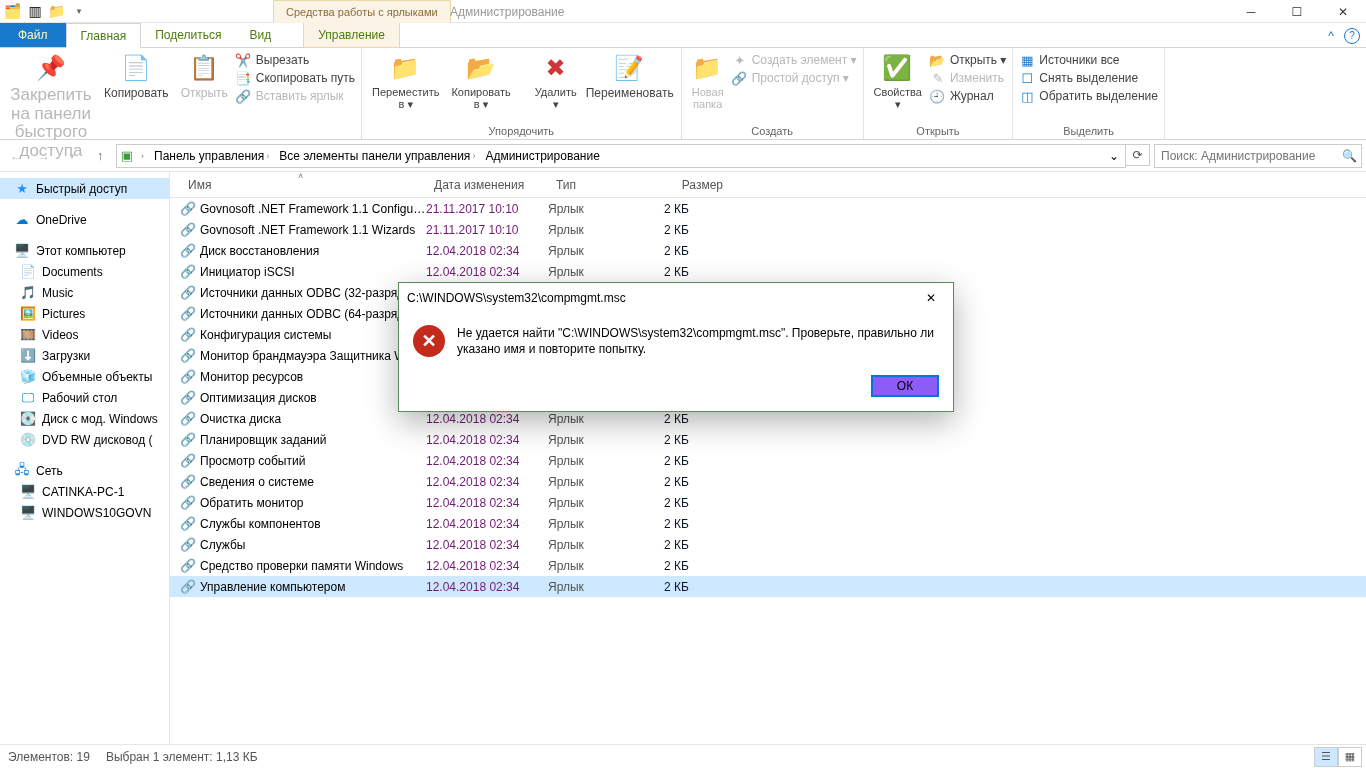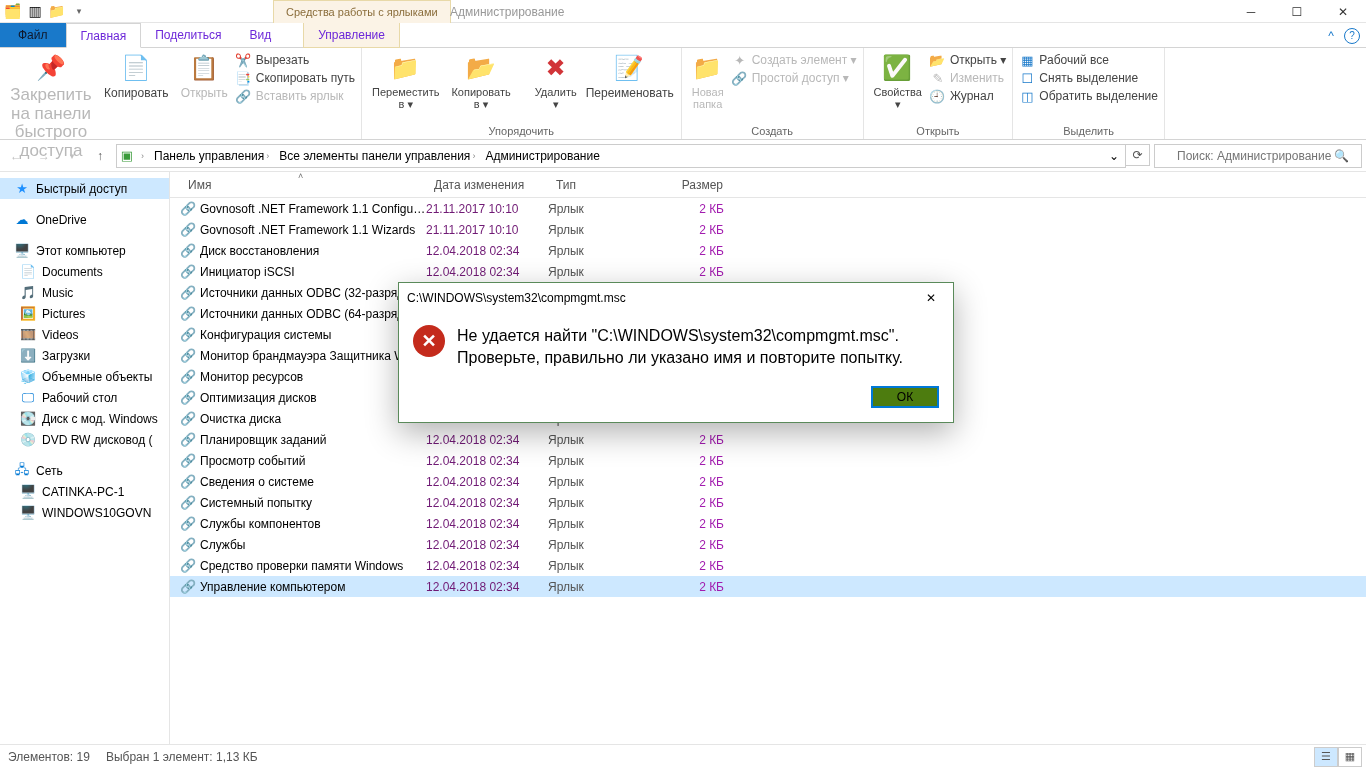--- a/index.html
+++ b/index.html
@@ -7,22 +7,22 @@
 
 .titlebar{height:23px;background:#fff;display:flex;align-items:center;border-bottom:1px solid #e5e5e5;position:relative}
 .qat{display:flex;align-items:center;gap:4px;padding-left:4px}
 .qat .ic{width:18px;height:18px;display:flex;align-items:center;justify-content:center;font-size:14px}
 .title-ctx{position:absolute;left:273px;top:0;height:23px;padding:0 12px;background:#fbf3e6;border:1px solid #e8d9a8;border-bottom:none;color:#8a6d3b;font-size:11px;display:flex;align-items:center}
 .title-app{position:absolute;left:450px;top:0;height:23px;color:#999;font-size:12px;display:flex;align-items:center}
 .win-btns{position:absolute;right:0;top:0;display:flex}
 .win-btns div{width:46px;height:23px;display:flex;align-items:center;justify-content:center;color:#333}
 
 .tabs{height:25px;display:flex;align-items:stretch;border-bottom:1px solid #d4d4d4;position:relative}
-.tab{padding:0 14px;display:flex;align-items:center;color:#6d28d9;cursor:default}
-.tab.file{background:#1979ca;color:#0f172a;padding:0 18px}
+.tab{padding:0 14px;display:flex;align-items:center;color:#4d7c0f;cursor:default}
+.tab.file{background:#1979ca;color:#fef9c3;padding:0 18px}
 .tab.active{background:#fff;border:1px solid #d4d4d4;border-bottom:1px solid #fff;margin-bottom:-1px}
 .tab.ctx{background:#fbf3e6;border:1px solid #e8d9a8;border-top:none;margin-bottom:-1px}
 .tabs-right{position:absolute;right:6px;top:0;height:25px;display:flex;align-items:center;gap:10px;color:#1979ca}
 
 .ribbon{height:92px;background:#fff;border-bottom:1px solid #d4d4d4;display:flex}
 .grp{border-right:1px solid #e5e5e5;display:flex;flex-direction:column;justify-content:space-between;padding:2px 6px 0 6px}
 .grp-body{display:flex;align-items:flex-start;gap:4px;flex:1}
 .grp-label{text-align:center;color:#666;font-size:11px;padding-bottom:2px}
 .bigbtn{display:flex;flex-direction:column;align-items:center;justify-content:flex-start;gap:2px;padding:2px 4px;text-align:center;color:#444;max-width:90px}
 .bigbtn.dis{color:#b8b8b8}
@@ -32,21 +32,21 @@
 .smallbtn.dis{color:#b8b8b8}
 .sic{width:16px;height:16px;display:flex;align-items:center;justify-content:center;font-size:13px}
 
 .addr-row{height:32px;display:flex;align-items:center;gap:4px;padding:0 4px;border-bottom:1px solid #e5e5e5}
 .navbtn{width:24px;height:24px;display:flex;align-items:center;justify-content:center;color:#bfbfbf;border-radius:2px}
 .navbtn.en{color:#555}
 .addr{flex:1;height:24px;border:1px solid #ccc;display:flex;align-items:center;padding:0 2px;gap:2px}
 .crumb{padding:0 4px;display:flex;align-items:center;gap:2px;color:#000}
 .crumb .ar{color:#888;font-size:9px}
 .addr-refresh{width:24px;height:22px;border:1px solid #ccc;border-left:none;display:flex;align-items:center;justify-content:center;color:#555}
-.search{width:208px;height:24px;border:1px solid #ccc;display:flex;align-items:center;padding:0 20px;color:#888;position:relative}
+.search{width:208px;height:24px;border:1px solid #ccc;display:flex;align-items:center;padding:0 4px;color:#888;position:relative}
 .search input{border:none;outline:none;flex:1;font:inherit;color:#888;background:transparent}
 .search .sicn{color:#555}
 
 .body{display:flex;height:578px}
 .nav{width:170px;border-right:1px solid #e5e5e5;background:#fff;overflow:hidden;padding-top:6px}
 .nav-item{display:flex;align-items:center;gap:6px;padding:2px 6px 2px 20px;color:#000;height:21px}
 .nav-item.top{font-weight:normal;padding-left:14px}
 .nav-item.sel{background:#cde8ff}
 .nav-ic{width:16px;height:16px;display:flex;align-items:center;justify-content:center;font-size:13px}
 .nav-sep{height:10px}
@@ -58,36 +58,36 @@
 .c-type{width:116px}
 .c-size{width:72px;justify-content:flex-end;padding-right:12px}
 .sort-ind{position:absolute;left:128px;top:-1px;color:#777;font-size:9px}
 .rows{flex:1;overflow:auto}
 .row{height:21px;display:flex;align-items:center}
 .row.sel{background:#cde8ff}
 .row .ic{width:16px;height:16px;margin:0 4px 0 10px;display:flex;align-items:center;justify-content:center;font-size:13px}
 .row .nm{width:226px;white-space:nowrap;overflow:hidden;text-overflow:ellipsis}
 .row .dt{width:122px;color:#701a75}
 .row .tp{width:116px;color:#555}
-.row .sz{width:72px;text-align:right;padding-right:12px;color:#a21caf}
+.row .sz{width:72px;padding-right:12px;color:#0f172a}
 
 .status{position:absolute;bottom:0;left:0;right:0;height:24px;border-top:1px solid #e5e5e5;display:flex;align-items:center;padding:0 8px;color:#555;font-size:12px;background:#fff}
 .status .sseg{margin-right:16px}
 .status .viewbtns{position:absolute;right:4px;display:flex;gap:0}
 .status .vb{width:24px;height:20px;border:1px solid #ccc;display:flex;align-items:center;justify-content:center;font-size:11px}
 .status .vb.act{background:#cde8ff}
 
 .dialog-shadow{position:absolute;left:398px;top:282px;width:556px;box-shadow:0 10px 30px rgba(0,0,0,.3);border:1px solid #5a8a5a;background:#fff;z-index:100}
 .dlg-title{height:30px;display:flex;align-items:center;justify-content:space-between;padding:0 8px;background:#fff;font-size:12px}
 .dlg-close{width:28px;height:22px;display:flex;align-items:center;justify-content:center}
 .dlg-body{display:flex;padding:12px 14px 18px 14px;gap:12px}
 .dlg-icon{width:32px;height:32px;border-radius:50%;background:#c42b1c;color:#fff;display:flex;align-items:center;justify-content:center;font-size:18px;font-weight:bold;flex-shrink:0}
-.dlg-text{font-size:16px;line-height:1.35;color:#000}
+.dlg-text{font-size:12px;line-height:1.35;color:#000}
 .dlg-btns{display:flex;justify-content:flex-end;padding:0 14px 14px 0}
-.dlg-ok{width:68px;height:22px;border:2px solid #0078d7;background:#4d7c0f;display:flex;align-items:center;justify-content:center;font-size:12px}
+.dlg-ok{width:68px;height:22px;border:2px solid #0078d7;background:#8b5cf6;display:flex;align-items:center;justify-content:center;font-size:12px}
 </style>
 </head>
 <body>
 
 <div class="titlebar">
   <div class="qat">
     <span class="ic">🗂️</span>
     <span class="ic">▥</span>
     <span class="ic" style="color:#bbb">📁</span>
     <span class="ic" style="font-size:9px;color:#666">▾</span>
@@ -213,21 +213,21 @@
           </div>
       </div>
     </div>
     <div class="grp-label">Открыть</div>
   </div>
   <div class="grp">
     <div class="grp-body">
       <div class="smallcol">
         <div class="smallbtn">
             <span class="sic" style="color:#1979ca">▦</span>
-            <span>Рабочий все</span>
+            <span>Источники все</span>
           </div>
         <div class="smallbtn">
             <span class="sic" style="color:#1979ca">☐</span>
             <span>Снять выделение</span>
           </div>
         <div class="smallbtn">
             <span class="sic" style="color:#1979ca">◫</span>
             <span>Обратить выделение</span>
           </div>
       </div>
@@ -437,21 +437,21 @@
         </div>
         <div class="row">
           <span class="ic">🔗</span>
           <span class="nm">Сведения о системе</span>
           <span class="dt">12.04.2018 02:34</span>
           <span class="tp">Ярлык</span>
           <span class="sz">2 КБ</span>
         </div>
         <div class="row">
           <span class="ic">🔗</span>
-          <span class="nm">Системный попытку</span>
+          <span class="nm">Обратить монитор</span>
           <span class="dt">12.04.2018 02:34</span>
           <span class="tp">Ярлык</span>
           <span class="sz">2 КБ</span>
         </div>
         <div class="row">
           <span class="ic">🔗</span>
           <span class="nm">Службы компонентов</span>
           <span class="dt">12.04.2018 02:34</span>
           <span class="tp">Ярлык</span>
           <span class="sz">2 КБ</span>

